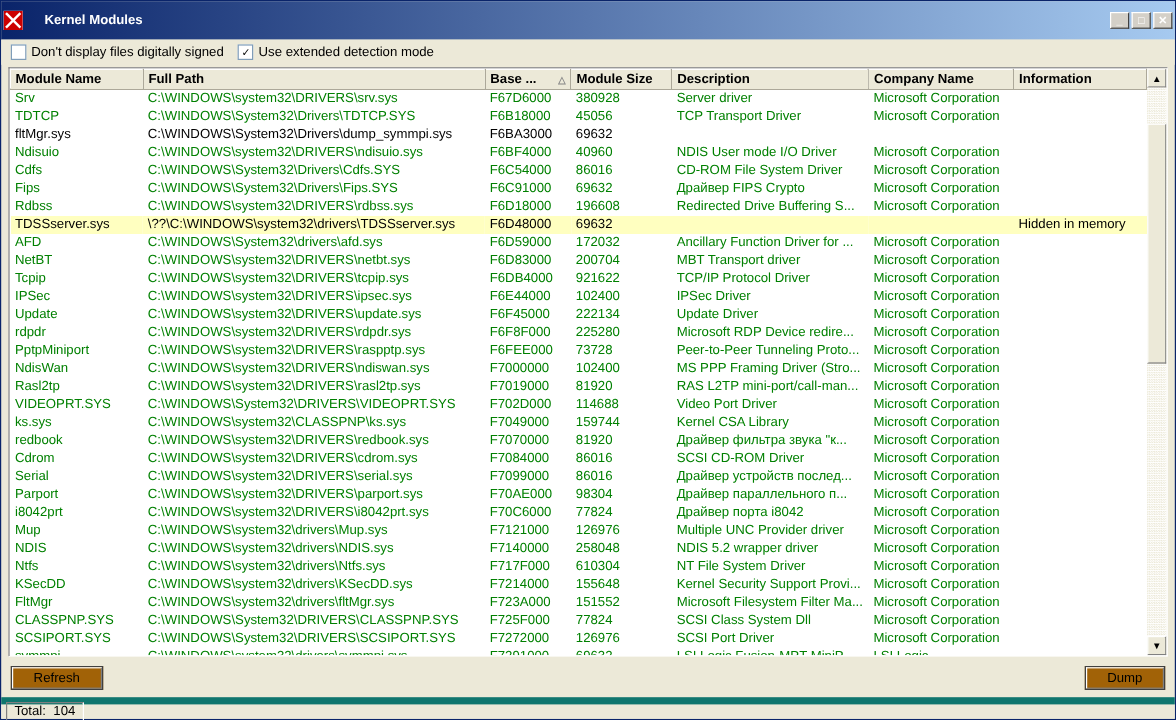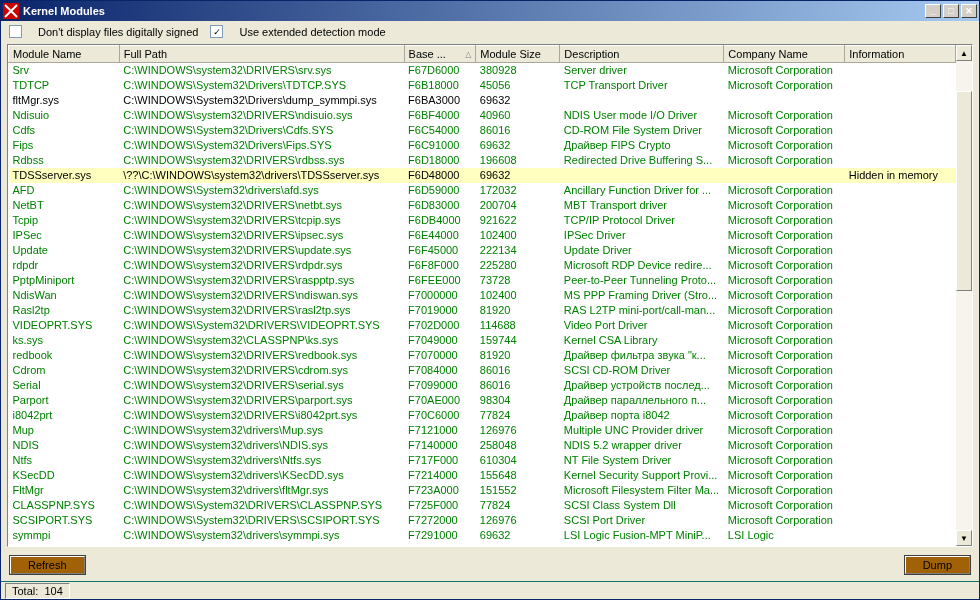--- a/index.html
+++ b/index.html
@@ -1,42 +1,42 @@
 <!DOCTYPE html>
 <html><head>
 <meta charset="utf-8">
 <style>
 * { margin: 0; padding: 0; box-sizing: border-box; }
 body { font-family: Tahoma, Arial, sans-serif; font-size: 11px; background: #ece9d8; overflow: hidden; width: 980px; height: 600px; }
 .window { width: 980px; height: 600px; border: 1px solid #0a246a; display: flex; flex-direction: column; }
-.titlebar { background: linear-gradient(to right, #0a246a, #a6caf0); height: 20px; display: flex; align-items: center; padding: 0 2px; color: #fff; font-weight: bold; }
+.titlebar { background: linear-gradient(to right, #0a246a, #a6caf0); height: 32px; display: flex; align-items: center; padding: 0 2px; color: #fff; font-weight: bold; gap: 14px; }
 .titlebar .icon { width: 16px; height: 16px; margin-right: 4px; background: #fff; display: inline-flex; }
 .titlebar .title { flex: 1; }
 .winbtns { display: flex; gap: 2px; }
 .winbtn { width: 16px; height: 14px; background: #d4d0c8; border: 1px solid #fff; border-right-color: #404040; border-bottom-color: #404040; font-size: 9px; display: flex; align-items: center; justify-content: center; font-family: Arial; cursor: default; }
 .toolbar { background: #ece9d8; padding: 4px 8px; display: flex; align-items: center; gap: 12px; }
-.checkbox-wrap { display: flex; align-items: center; gap: 16px; }
+.checkbox-wrap { display: flex; align-items: center; gap: 4px; }
 .checkbox { width: 13px; height: 13px; background: #fff; border: 1px solid #7f9db9; display: inline-flex; align-items: center; justify-content: center; font-size: 9px; color: #000; }
 .table-container { flex: 1; margin: 2px 6px; border: 1px solid #fff; border-top-color: #808080; border-left-color: #808080; background: #fff; overflow: hidden; position: relative; display: flex; flex-direction: column; }
 .table-scroll { flex: 1; overflow: hidden; position: relative; }
 table { border-collapse: collapse; width: 100%; table-layout: fixed; }
-thead th { background: #ece9d8; border-right: 1px solid #aca899; border-bottom: 1px solid #aca899; border-top: 1px solid #fff; border-left: 1px solid #fff; text-align: left; padding: 2px 4px; font-weight: normal; font-size: 11px; position: relative; height: 17px; white-space: nowrap; overflow: hidden; }
+thead th { background: #ece9d8; border-right: 1px solid #aca899; border-bottom: 1px solid #aca899; border-top: 1px solid #fff; border-left: 1px solid #fff; text-align: left; padding: 2px 4px; font-weight: bold; font-size: 11px; position: relative; height: 17px; white-space: nowrap; overflow: hidden; }
 thead th .sort-ind { position: absolute; right: 4px; top: 4px; font-size: 8px; color: #888; }
 tbody td { padding: 0 4px; height: 15px; white-space: nowrap; overflow: hidden; text-overflow: clip; font-size: 11px; }
 tbody tr.green td { color: #008000; }
 tbody tr.black td { color: #000; }
 tbody tr.highlight td { color: #000; background: #ffffc0; }
 .scrollbar-v { width: 16px; background: #ece9d8; display: flex; flex-direction: column; }
 .sb-btn { width: 16px; height: 16px; background: #ece9d8; border: 1px solid #fff; border-right-color: #808080; border-bottom-color: #808080; font-size: 8px; display: flex; align-items: center; justify-content: center; }
 .sb-track { flex: 1; background: repeating-conic-gradient(#ece9d8 0% 25%, #fff 0% 50%) 50% / 2px 2px; position: relative; }
 .sb-thumb { position: absolute; top: 30px; left: 0; width: 16px; height: 200px; background: #ece9d8; border: 1px solid #fff; border-right-color: #808080; border-bottom-color: #808080; }
 .bottom-bar { display: flex; justify-content: space-between; padding: 6px 8px; }
 .btn { background: #a16207; border: 1px solid #404040; padding: 3px 18px; font-size: 11px; font-family: inherit; position: relative; }
 .btn::before { content: ""; position: absolute; inset: 0; border: 1px solid #fff; border-right-color: #808080; border-bottom-color: #808080; pointer-events:none;}
-.statusbar { background: #ece9d8; border-top: 1px solid #0f766e; padding: 2px 4px; height: 18px; display: flex; align-items: center; }
+.statusbar { background: #ece9d8; border-top: 6px solid #0f766e; padding: 2px 4px; height: 18px; display: flex; align-items: center; }
 .statusbar .cell { border: 1px solid #fff; border-top-color: #808080; border-left-color: #808080; padding: 1px 6px; height: 16px; display:flex; align-items:center;}
 .table-wrap { display: flex; flex: 1; overflow: hidden; }
 .col0 { width: 108px; }
 .col1 { width: 278px; }
 .col2 { width: 70px; }
 .col3 { width: 82px; }
 .col4 { width: 160px; }
 .col5 { width: 118px; }
 .col6 { width: 108px; }
 .app-icon-svg { width:16px; height:16px; }

